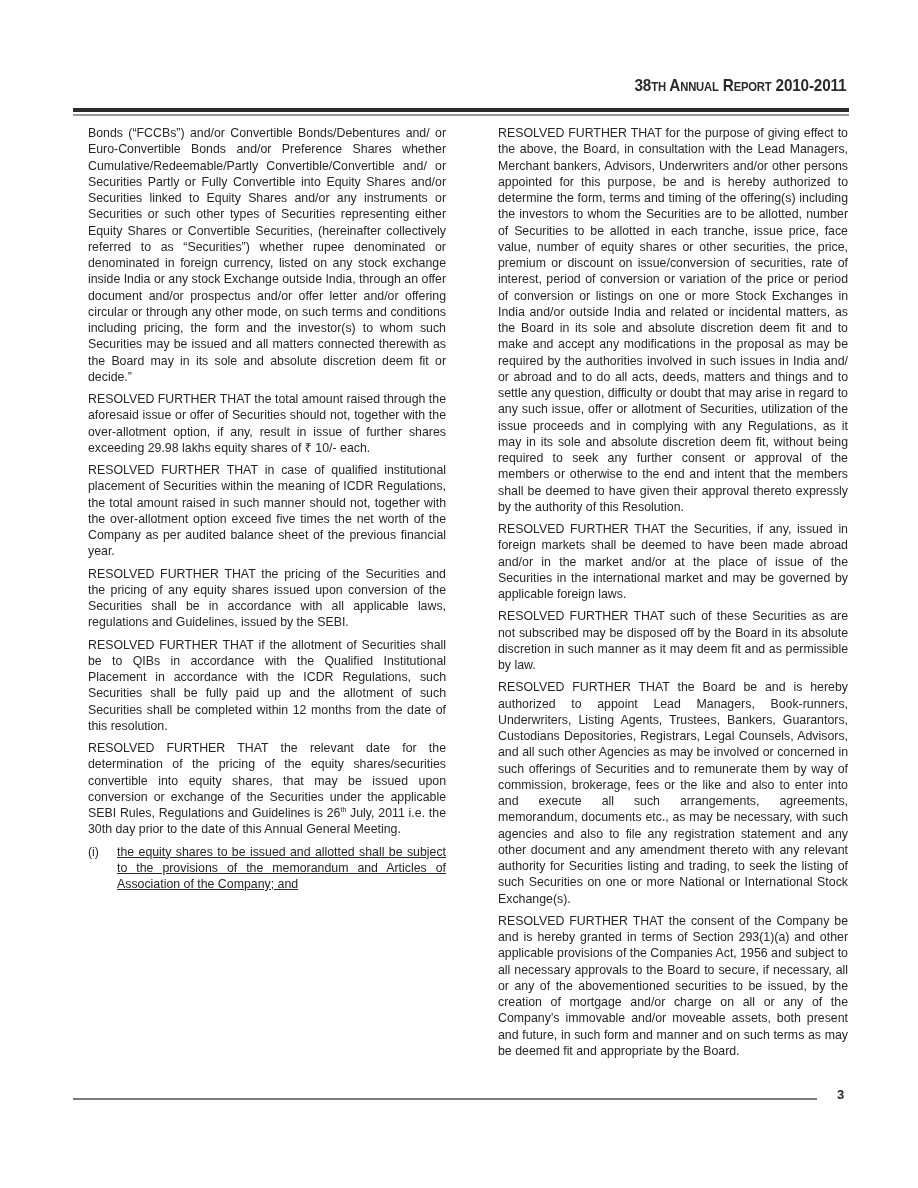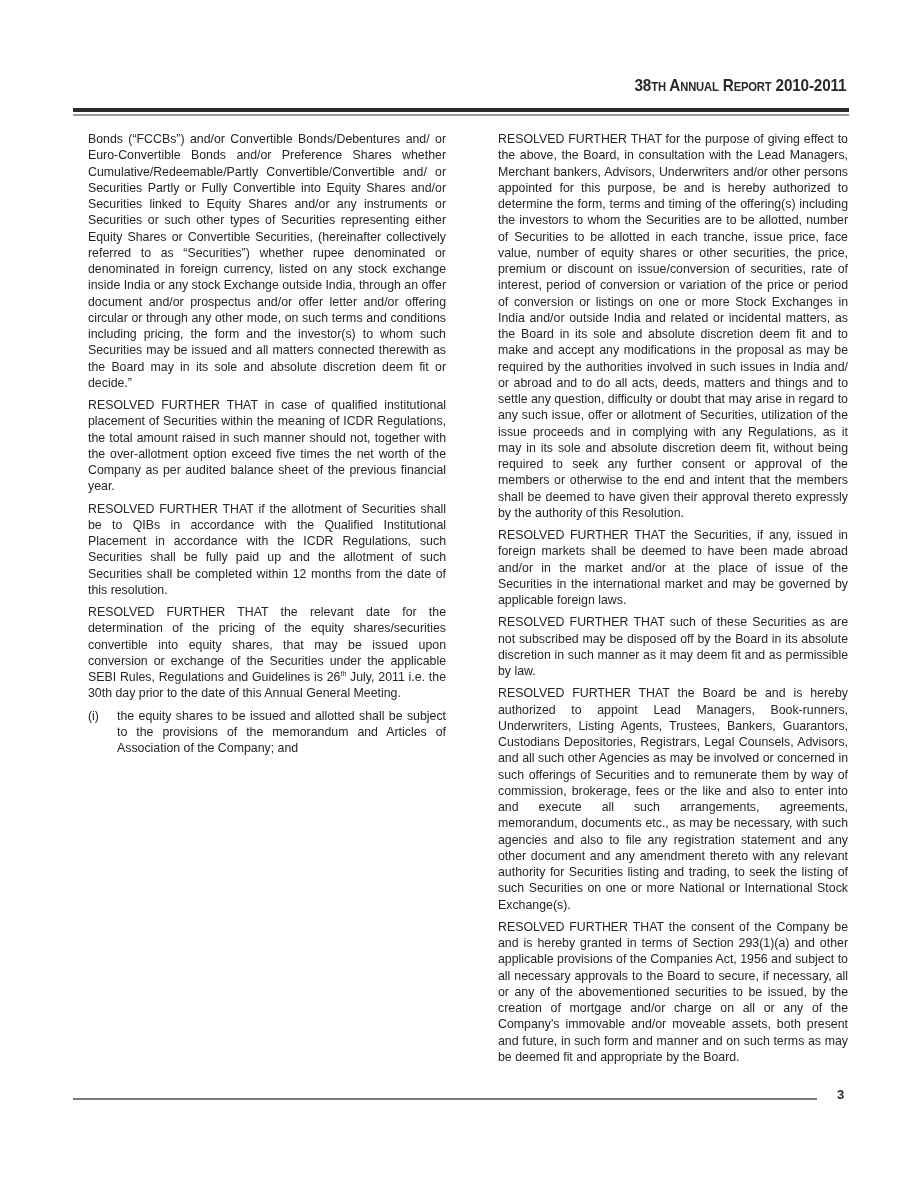--- a/index.html
+++ b/index.html
@@ -16,29 +16,29 @@
     .header-title .sc { font-size: 12.5px; }
     .rule-thick {
       position: absolute; left: 73px; width: 776px; top: 108px; height: 4px;
       background: #2b2b2b;
     }
     .rule-thin {
       position: absolute; left: 73px; width: 776px; top: 114px; height: 2px;
       background: #9a9a9a;
     }
     .column {
-      position: absolute; top: 131px; width: 358px;
+      position: absolute; top: 125px; width: 358px;
       font-size: 12.35px; line-height: 16.25px; text-align: justify;
     }
     .col-left { left: 88px; }
     .col-right { left: 498px; width: 350px; }
     .para { margin: 0 0 6px 0; }
     .list-item { display: flex; margin: 0 0 6px 0; }
     .list-num { width: 29px; flex: none; }
-    .list-text { flex: 1; text-align: justify; }
+    .list-text { flex: 1; text-align: justify; text-decoration: underline; }
     sup { font-size: 7px; line-height: 0; }
     .footer-rule {
       position: absolute; left: 73px; width: 744px; top: 1098px; height: 1.5px;
       background: #7a7a7a;
     }
     .page-number {
       position: absolute; left: 837px; top: 1087px;
       font-weight: bold; font-size: 13px; color: #2a2a2a;
     }
   </style>
@@ -49,21 +49,23 @@
   <span>38</span><span class="sc">TH</span>
   <span>A</span><span class="sc">NNUAL</span>
   <span>R</span><span class="sc">EPORT</span>
   <span>2010-2011</span>
 </div>
 <div class="rule-thick"></div>
 <div class="rule-thin"></div>
 
 <div class="column col-left">
   <p class="para">Bonds (“FCCBs”) and/or Convertible Bonds/Debentures and/ or Euro-Convertible Bonds and/or Preference Shares whether Cumulative/Redeemable/Partly Convertible/Convertible and/ or Securities Partly or Fully Convertible into Equity Shares and/or Securities linked to Equity Shares and/or any instruments or Securities or such other types of Securities representing either Equity Shares or Convertible Securities, (hereinafter collectively referred to as “Securities”) whether rupee denominated or denominated in foreign currency, listed on any stock exchange inside India or any stock Exchange outside India, through an offer document and/or prospectus and/or offer letter and/or offering circular or through any other mode, on such terms and conditions including pricing, the form and the investor(s) to whom such Securities may be issued and all matters connected therewith as the Board may in its sole and absolute discretion deem fit or decide.”</p>
+  <p class="para">RESOLVED FURTHER THAT the total amount raised through the aforesaid issue or offer of Securities should not, together with the over-allotment option, if any, result in issue of further shares exceeding 29.98 lakhs equity shares of ₹ 10/- each.</p>
   <p class="para">RESOLVED FURTHER THAT in case of qualified institutional placement of Securities within the meaning of ICDR Regulations, the total amount raised in such manner should not, together with the over-allotment option exceed five times the net worth of the Company as per audited balance sheet of the previous financial year.</p>
+  <p class="para">RESOLVED FURTHER THAT the pricing of the Securities and the pricing of any equity shares issued upon conversion of the Securities shall be in accordance with all applicable laws, regulations and Guidelines, issued by the SEBI.</p>
   <p class="para">RESOLVED FURTHER THAT if the allotment of Securities shall be to QIBs in accordance with the Qualified Institutional Placement in accordance with the ICDR Regulations, such Securities shall be fully paid up and the allotment of such Securities shall be completed within 12 months from the date of this resolution.</p>
   <p class="para"><span>RESOLVED FURTHER THAT the relevant date for the determination of the pricing of the equity shares/securities convertible into equity shares, that may be issued upon conversion or exchange of the Securities under the applicable SEBI Rules, Regulations and Guidelines is 26</span><sup>th</sup><span> July, 2011 i.e. the 30th day prior to the date of this Annual General Meeting.</span></p>
   <div class="list-item">
     <span class="list-num">(i)</span>
     <span class="list-text">the equity shares to be issued and allotted shall be subject to the provisions of the memorandum and Articles of Association of the Company; and</span>
   </div>
 </div>
 
 <div class="column col-right">
   <p class="para">RESOLVED FURTHER THAT for the purpose of giving effect to the above, the Board, in consultation with the Lead Managers, Merchant bankers, Advisors, Underwriters and/or other persons appointed for this purpose, be and is hereby authorized to determine the form, terms and timing of the offering(s) including the investors to whom the Securities are to be allotted, number of Securities to be allotted in each tranche, issue price, face value, number of equity shares or other securities, the price, premium or discount on issue/conversion of securities, rate of interest, period of conversion or variation of the price or period of conversion or listings on one or more Stock Exchanges in India and/or outside India and related or incidental matters, as the Board in its sole and absolute discretion deem fit and to make and accept any modifications in the proposal as may be required by the authorities involved in such issues in India and/ or abroad and to do all acts, deeds, matters and things and to settle any question, difficulty or doubt that may arise in regard to any such issue, offer or allotment of Securities, utilization of the issue proceeds and in complying with any Regulations, as it may in its sole and absolute discretion deem fit, without being required to seek any further consent or approval of the members or otherwise to the end and intent that the members shall be deemed to have given their approval thereto expressly by the authority of this Resolution.</p>

